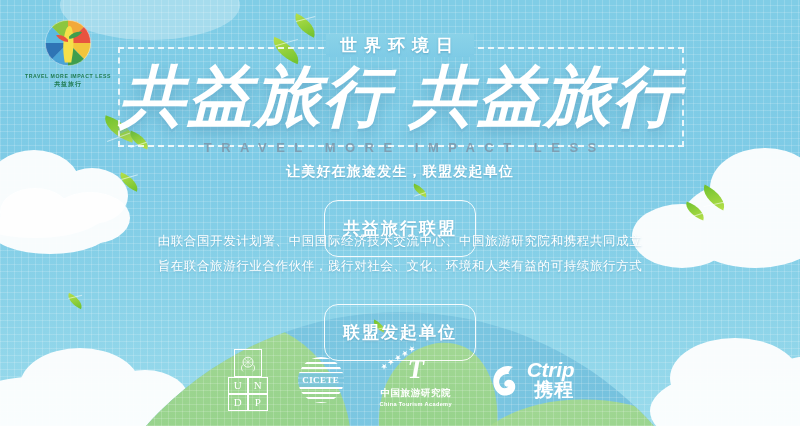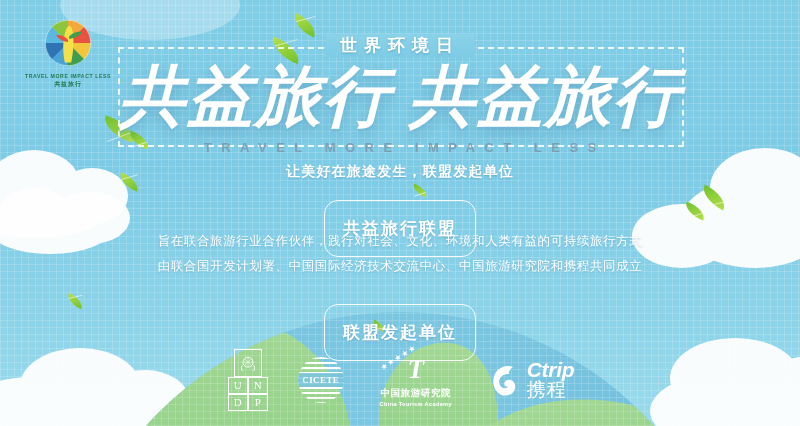--- a/index.html
+++ b/index.html
@@ -382,23 +382,24 @@
   #logo-ctrip .ctrip-mark { width: 34px; height: 36px; }
   #logo-ctrip .ctrip-en {
     font-size: 21px;
     font-weight: bold;
     font-style: italic;
     line-height: 20px;
     letter-spacing: -.3px;
   }
   #logo-ctrip .ctrip-cn {
     font-size: 19px;
-    font-weight: normal;
+    font-weight: bold;
     line-height: 20px;
     letter-spacing: 1px;
+    text-align: right;
   }
 </style>
 </head>
 <body>
 
 <div id="poster">
 
   <div class="cloud" id="cloud-topleft"></div>
   <div class="cloud" id="cloud-left"></div>
   <div class="cloud" id="cloud-left2"></div>
@@ -460,22 +461,22 @@
     <span>共益旅行</span><span class="gap"></span><span>共益旅行</span>
   </div>
 
   <div id="title-en">TRAVEL MORE IMPACT LESS</div>
 
   <div id="tagline">让美好在旅途发生，联盟发起单位</div>
 
   <div class="pill" id="pill-alliance">共益旅行联盟</div>
 
   <div id="body-copy">
+    <p>由联合国开发计划署、中国国际经济技术交流中心、中国旅游研究院和携程共同成立</p>
     <p>旨在联合旅游行业合作伙伴，践行对社会、文化、环境和人类有益的可持续旅行方式</p>
-    <p>由联合国开发计划署、中国国际经济技术交流中心、中国旅游研究院和携程共同成立</p>
   </div>
 
   <div class="pill" id="pill-founders">联盟发起单位</div>
 
   <div id="partners">
 
     <div class="partner">
       <div id="logo-undp">
         <div class="undp-top">
           <svg width="20" height="20" viewBox="0 0 24 24">

